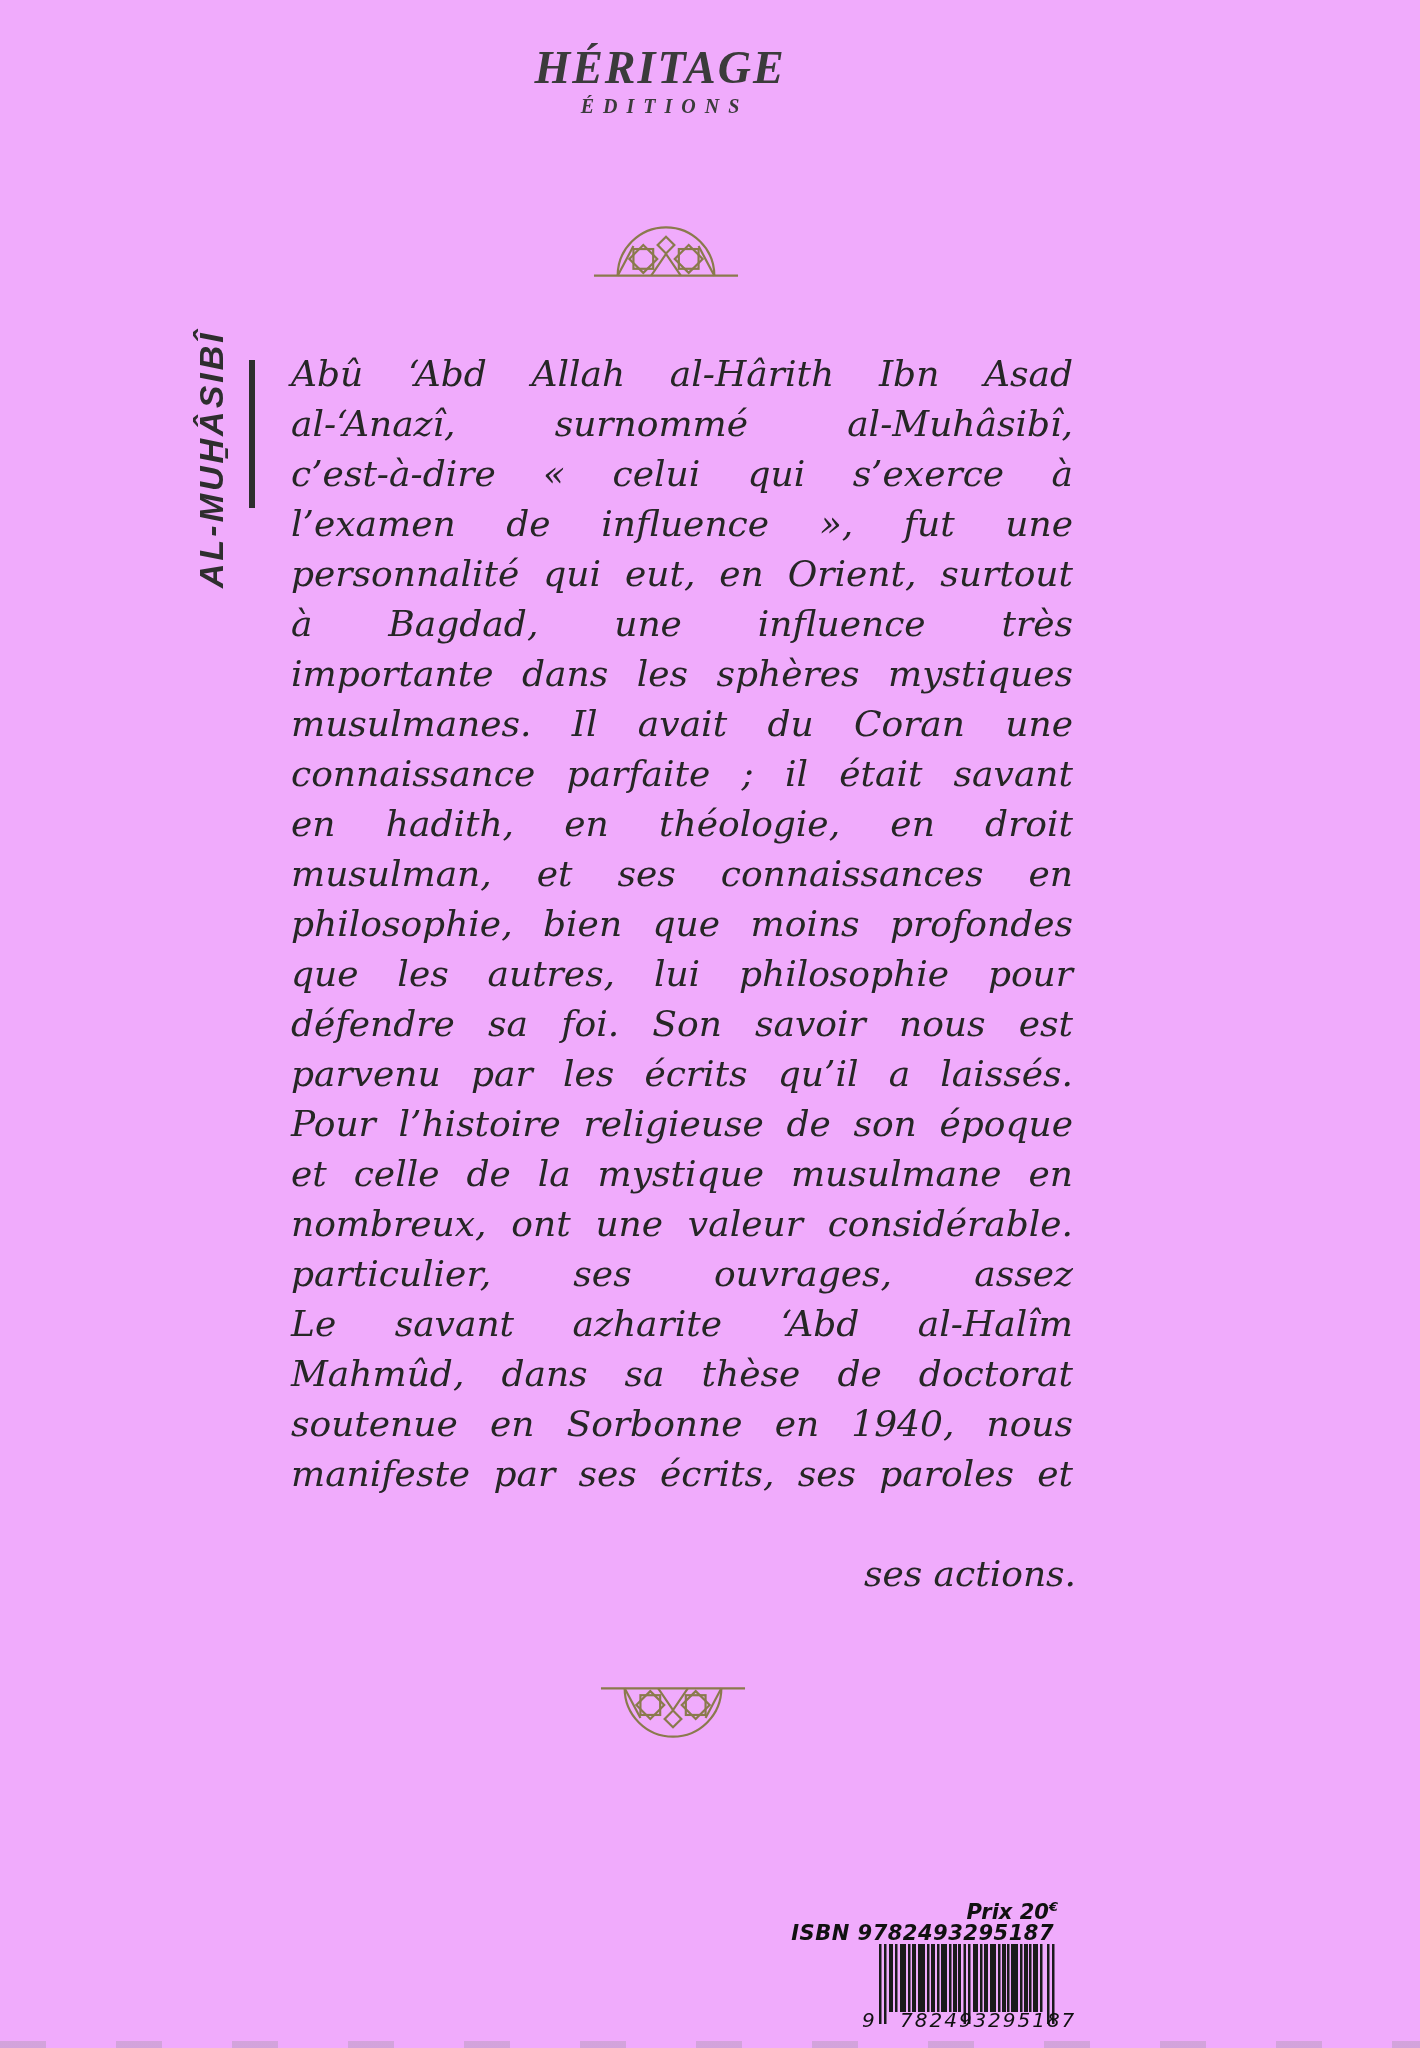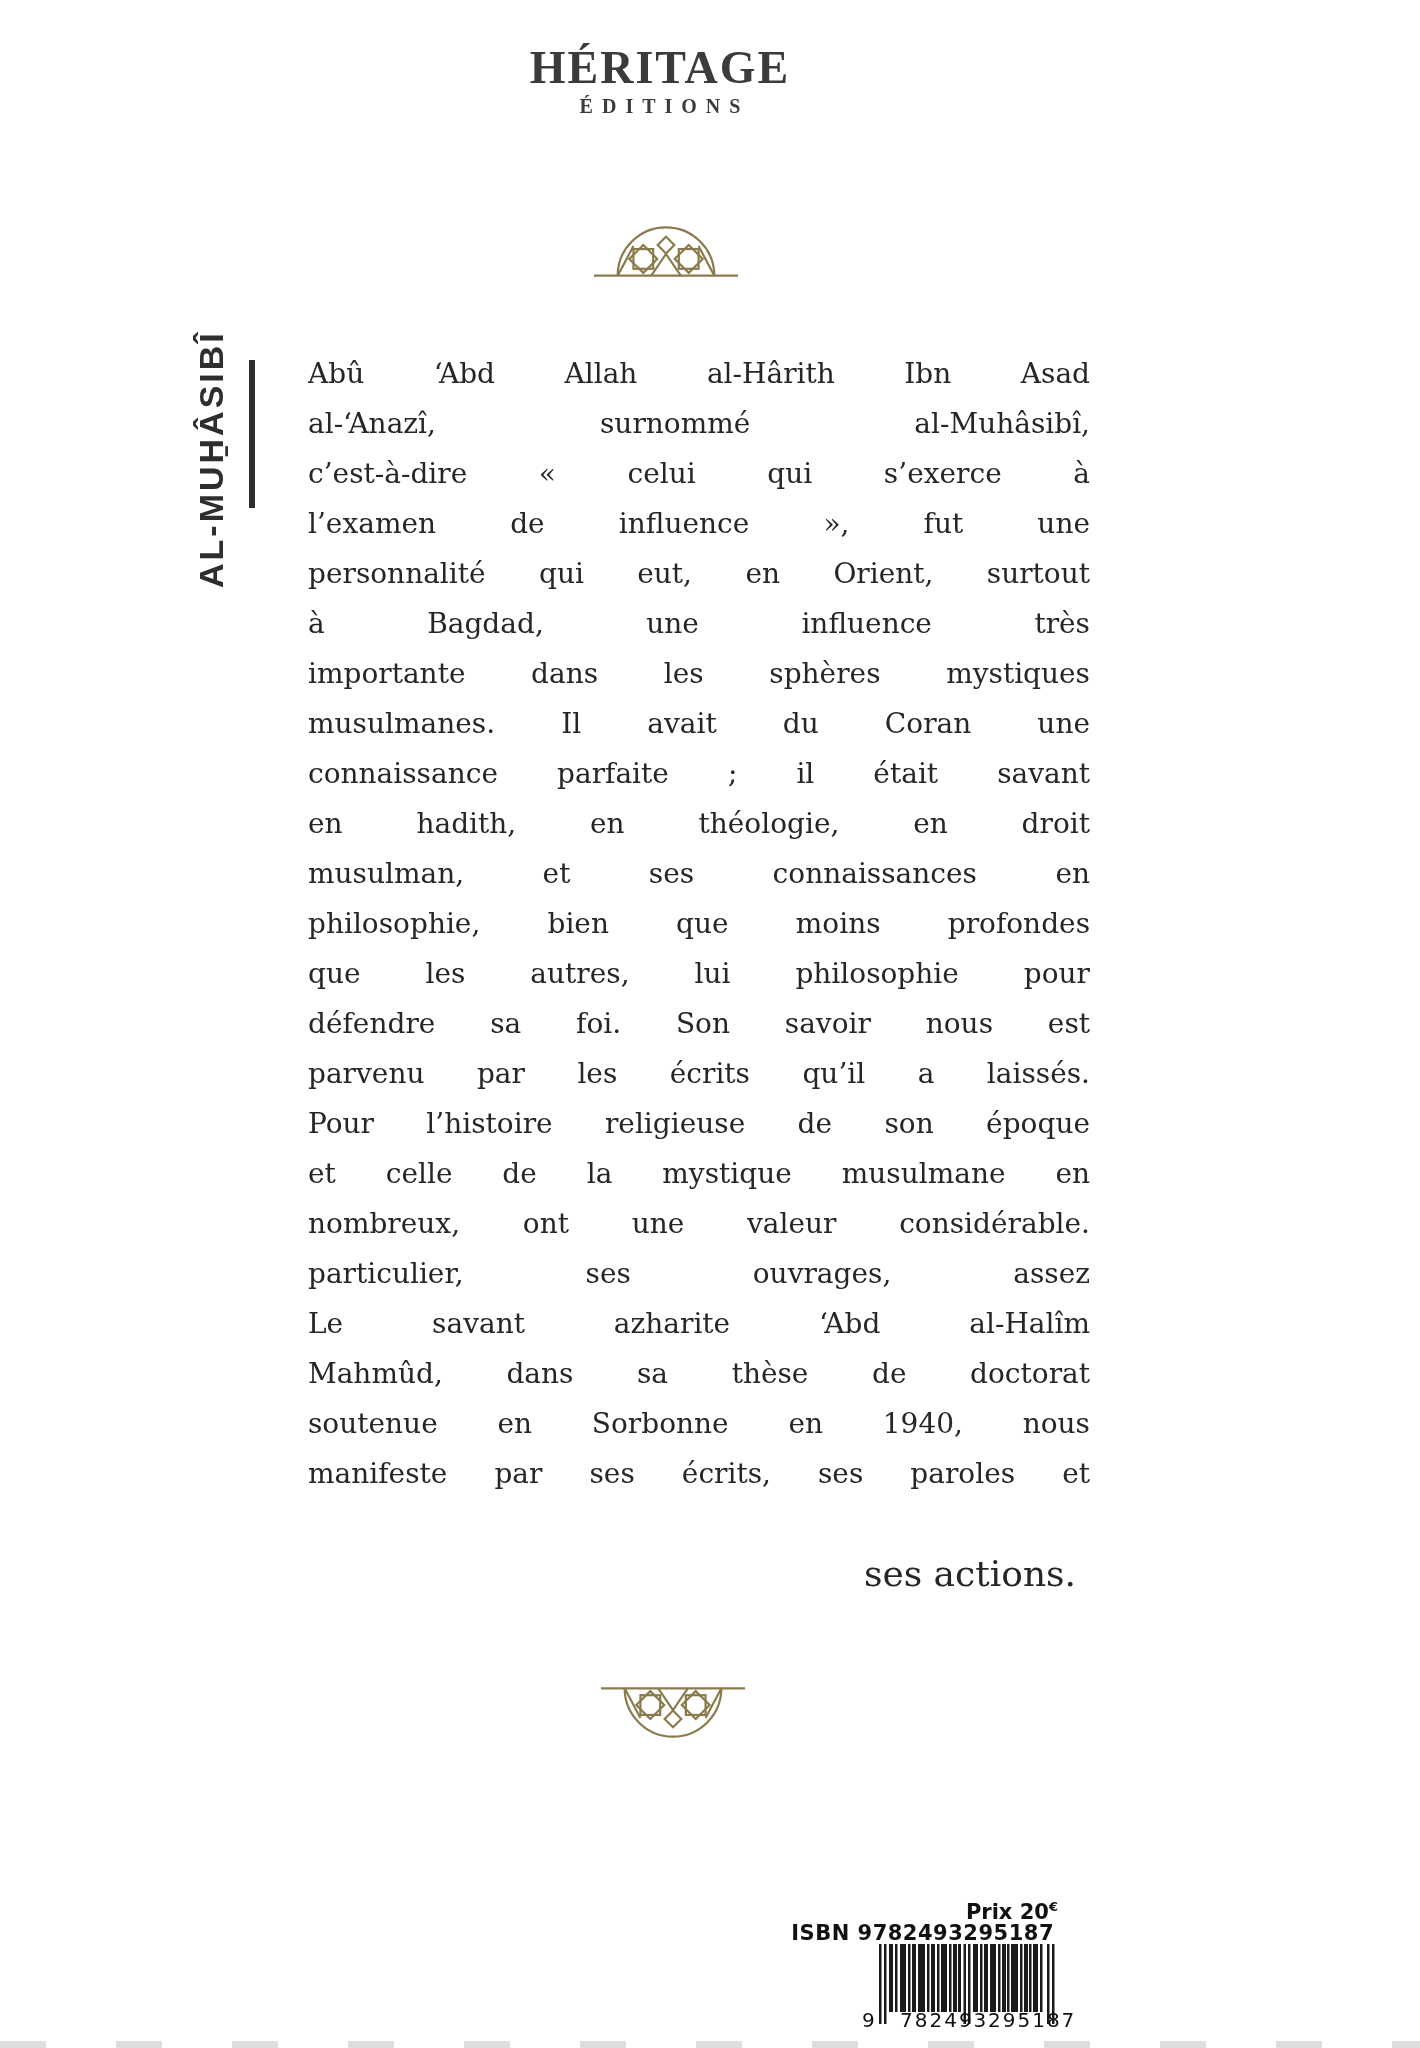--- a/index.html
+++ b/index.html
@@ -1,19 +1,20 @@
 <!DOCTYPE html>
 <html><head>
 <meta charset="utf-8">
 <style>
   html,body { margin:0; padding:0; background:#e9e9e9; }
   .page {
     position:relative; width:1420px; height:2048px;
-    background:#ffffff; overflow:hidden;
+    background:#f0abfc; overflow:hidden;
     font-family:"Liberation Sans", sans-serif;
+    font-style:italic;
   }
 
   
   .logo { position:absolute; left:528px; top:44px; width:264px; text-align:center; color:#3b3b3b; }
   .logo-title {
     font-family:"Liberation Serif", serif; font-weight:bold;
     font-size:46px; letter-spacing:2px; line-height:1.05;
   }
   .logo-sub {
     font-family:"Liberation Serif", serif; font-weight:bold;
@@ -32,22 +33,22 @@
     font-weight:700; font-size:34px; letter-spacing:3px; color:#2e2e2e;
     font-family:"Liberation Sans", sans-serif; white-space:nowrap;
   }
   .spine-bar {
     position:absolute; left:249px; top:360px; width:6px; height:148px;
     background:#2e2e2e;
   }
 
   
   .body-text {
-    position:absolute; left:308px; top:349px; width:782px;
-    font-family:"DejaVu Serif", serif; font-size:28px; color:#262626;
+    position:absolute; left:291px; top:349px; width:782px;
+    font-family:"DejaVu Serif", serif; font-size:36px; color:#262626;
   }
   .text-line {
     height:50px; line-height:50px;
     text-align:justify; text-align-last:justify;
     white-space:normal; overflow:visible;
   }
   .last-line {
     position:absolute; left:294px; top:1549px; width:782px; height:50px;
     line-height:50px; text-align:right;
     font-family:"DejaVu Serif", serif; font-size:36px; color:#262626;

